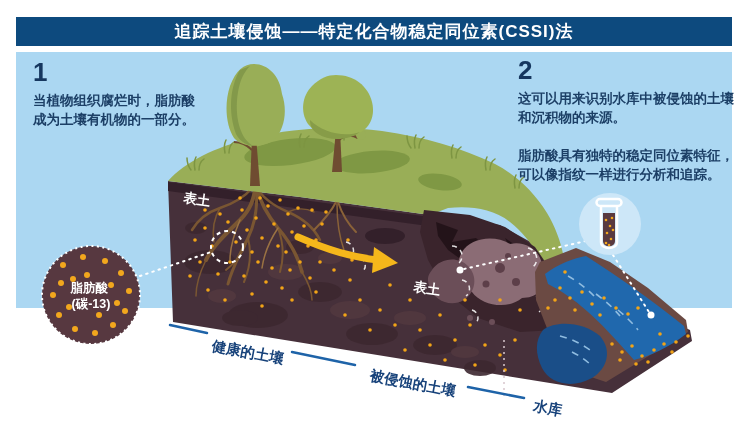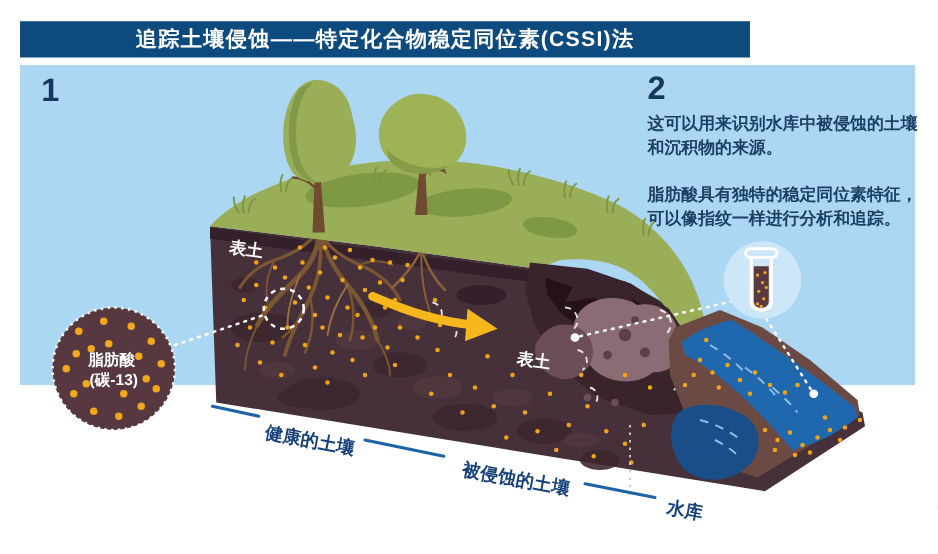--- a/index.html
+++ b/index.html
@@ -1,18 +1,18 @@
 <!DOCTYPE html>
 <html><head>
 <meta charset="utf-8">
 <style>
   html,body{margin:0;padding:0;background:#ffffff;}
   .canvas{position:relative;width:750px;height:443px;background:#ffffff;overflow:hidden;
           font-family:"Liberation Sans","DejaVu Sans",sans-serif;}
-  .titlebar{position:absolute;left:16px;top:17px;width:584px;height:29px;background:#0d4a7e;
+  .titlebar{position:absolute;left:16px;top:17px;width:716px;height:29px;background:#0d4a7e;
             display:flex;align-items:center;justify-content:center;}
   .titlebar span{color:#ffffff;font-size:17px;font-weight:700;letter-spacing:1px;}
   .panel{position:absolute;left:16px;top:52px;width:716px;height:256px;background:#abd7f2;}
   .step{position:absolute;color:#1c3f66;z-index:3;}
   .step .num{font-size:26px;font-weight:700;line-height:30px;margin-bottom:4px;color:#16375f;}
   .step p{margin:0 0 19px 0;font-size:13.5px;line-height:19px;font-weight:600;}
   .step1{left:33px;top:57px;width:172px;}
   .step2{left:518px;top:55px;width:217px;}
   svg{position:absolute;left:0;top:0;z-index:2;}
   .svg-label{font-family:"Liberation Sans","DejaVu Sans",sans-serif;}
@@ -23,20 +23,21 @@
 <div class="canvas">
 
   <div class="titlebar">
     <span>追踪土壤侵蚀——特定化合物稳定同位素(CSSI)法</span>
   </div>
 
   <div class="panel"></div>
 
   <div class="step step1">
     <div class="num">1</div>
+    <p>当植物组织腐烂时，脂肪酸成为土壤有机物的一部分。</p>
   </div>
 
   <div class="step step2">
     <div class="num">2</div>
     <p>这可以用来识别水库中被侵蚀的土壤和沉积物的来源。</p>
     <p>脂肪酸具有独特的稳定同位素特征，可以像指纹一样进行分析和追踪。</p>
   </div>
 
   <svg width="750" height="443" viewBox="0 0 750 443">
 

